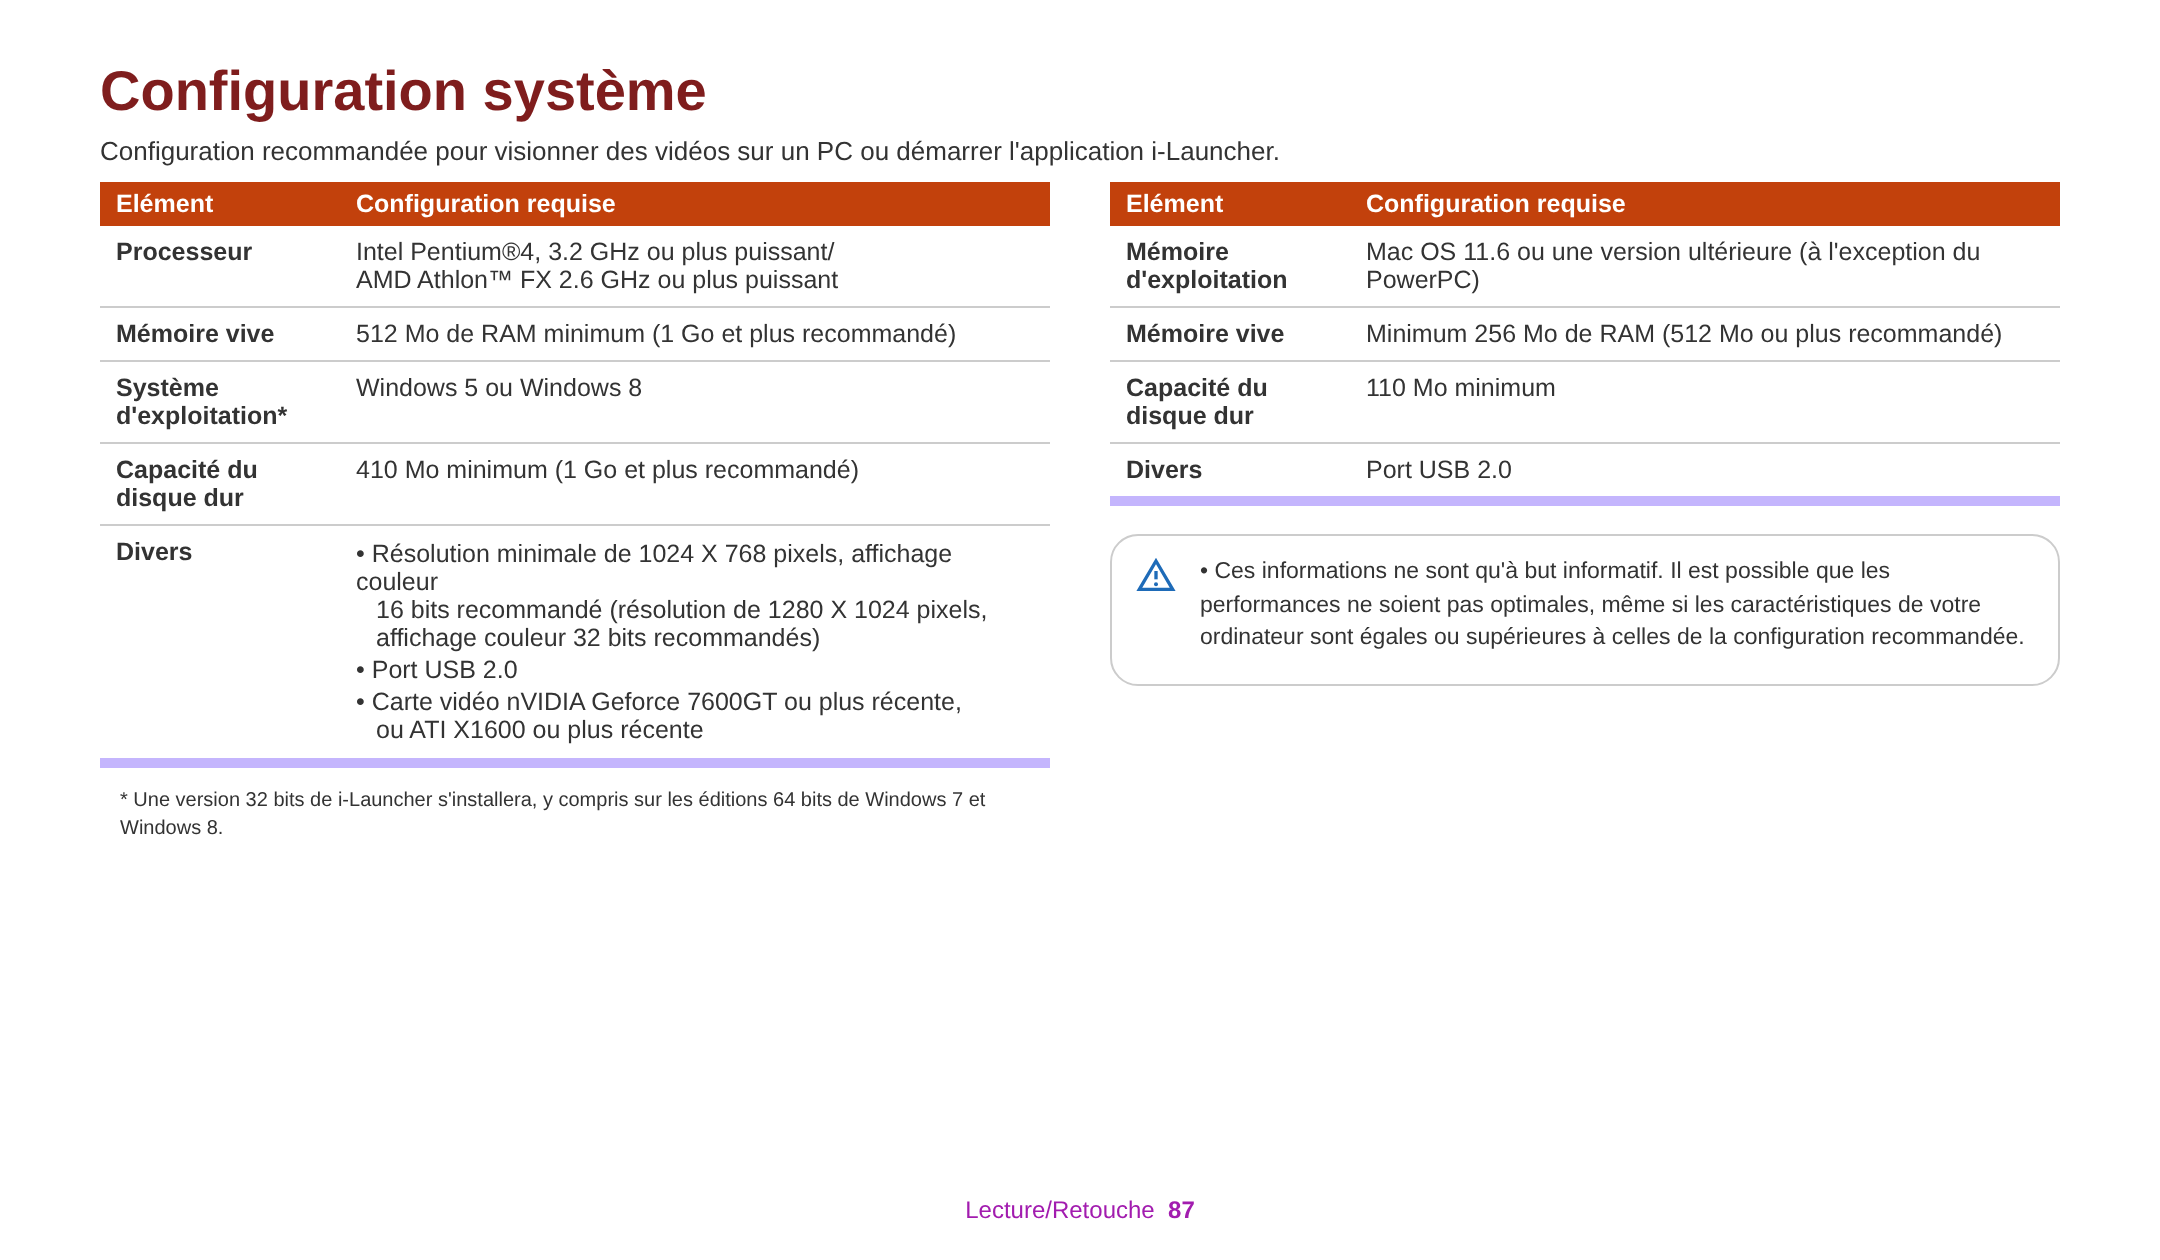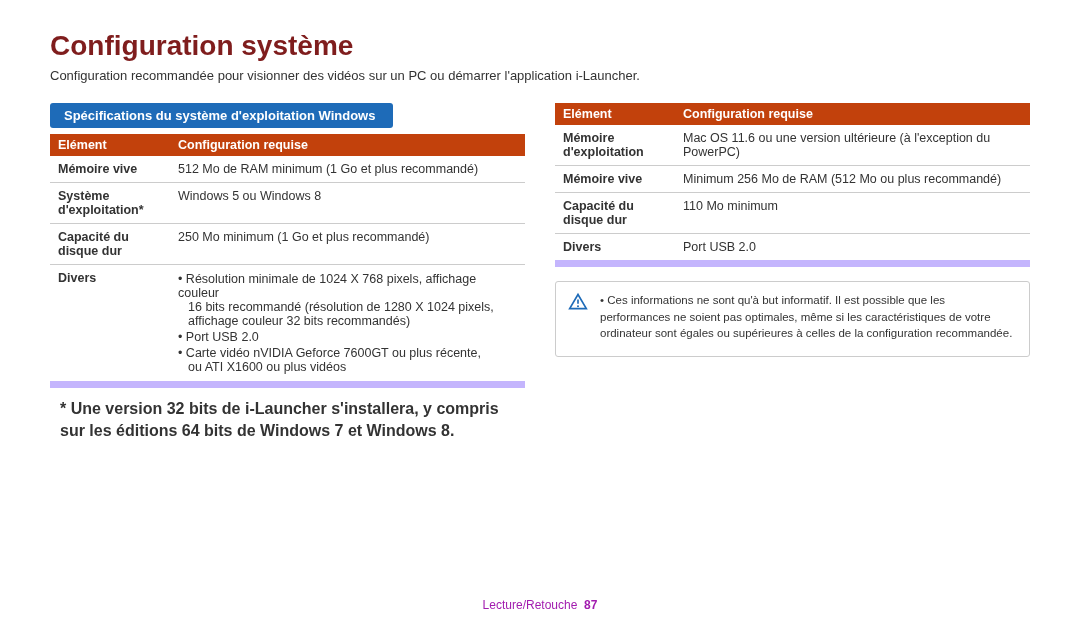--- a/index.html
+++ b/index.html
@@ -14,21 +14,21 @@
     position: relative;
   }
   h1 {
     color: #7f1d1d;
     font-size: 28px;
     font-weight: 600;
     margin-bottom: 6px;
   }
   .subtitle {
     font-size: 13px;
-    margin-bottom: 20px;
+    margin-bottom: 8px;
     color: #333;
   }
   .columns {
     display: flex;
     gap: 30px;
   }
   .col { flex: 1; }
   .section-header {
     display: inline-block;
     background: #1e6bb8;
@@ -51,39 +51,38 @@
     font-weight: 600;
     padding: 4px 8px;
   }
   thead th:first-child { width: 120px; }
   tbody td {
     padding: 6px 8px;
     vertical-align: top;
     border-bottom: 1px solid #ccc;
   }
   tbody td:first-child { font-weight: 600; }
-  tbody tr:last-child td { border-bottom: 7px solid #c4b5fd; }
+  tbody tr:last-child td { border-bottom: 5px solid #c4b5fd; }
   .misc-list { list-style: none; padding-left: 0; }
   .misc-list li::before { content: "•  "; }
   .misc-list li { padding: 1px 0; }
   .misc-sub { padding-left: 10px; display: block; }
   .footnote {
     margin-top: 10px;
-    font-size: 16px;
+    font-size: 10px;
     color: #333;
     padding-left: 10px;
     line-height: 1.4;
-    font-weight: bold;
   }
   .info-box {
     display: flex;
     gap: 12px;
     margin-top: 14px;
     border: 1px solid #ccc;
-    border-radius: 3px;
+    border-radius: 14px;
     padding: 10px 12px;
     font-size: 11.5px;
     line-height: 1.45;
   }
   .info-icon {
     width: 20px; height: 20px;
     flex: 0 0 20px;
     display: flex; align-items: center; justify-content: center;
   }
   .info-icon svg { width: 20px; height: 20px; }
@@ -102,54 +101,60 @@
 </style>
 </head>
 <body>
 
 <h1>Configuration système</h1>
 <p class="subtitle">Configuration recommandée pour visionner des vidéos sur un PC ou démarrer l'application i-Launcher.</p>
 
 <div class="columns">
 
   <div class="col">
-    <div class="section-header">Spécifications du système d'exploitation Windows</div>
     <table>
       <thead>
         <tr>
           <th>Elément</th>
           <th>Configuration requise</th>
         </tr>
       </thead>
       <tbody>
         <tr>
+          <td>Processeur</td>
+          <td>
+            <span>Intel Pentium®4, 3.2 GHz ou plus puissant/</span><br>
+            <span>AMD Athlon™ FX 2.6 GHz ou plus puissant</span>
+          </td>
+        </tr>
+        <tr>
           <td>Mémoire vive</td>
           <td>512 Mo de RAM minimum (1 Go et plus recommandé)</td>
         </tr>
         <tr>
           <td>Système d'exploitation*</td>
           <td>Windows 5 ou Windows 8</td>
         </tr>
         <tr>
           <td>Capacité du disque dur</td>
-          <td>250 Mo minimum (1 Go et plus recommandé)</td>
+          <td>410 Mo minimum (1 Go et plus recommandé)</td>
         </tr>
         <tr>
           <td>Divers</td>
           <td>
             <ul class="misc-list">
               <li>
                 <span>Résolution minimale de 1024 X 768 pixels, affichage couleur</span>
                 <span class="misc-sub">16 bits recommandé (résolution de 1280 X 1024 pixels,</span>
                 <span class="misc-sub">affichage couleur 32 bits recommandés)</span>
               </li>
               <li>Port USB 2.0</li>
               <li>
                 <span>Carte vidéo nVIDIA Geforce 7600GT ou plus récente,</span>
-                <span class="misc-sub">ou ATI X1600 ou plus vidéos</span>
+                <span class="misc-sub">ou ATI X1600 ou plus récente</span>
               </li>
             </ul>
           </td>
         </tr>
       </tbody>
     </table>
     <p class="footnote">*  Une version 32 bits de i-Launcher s'installera, y compris sur les éditions 64 bits de Windows 7 et Windows 8.</p>
   </div>
 
   <div class="col">

